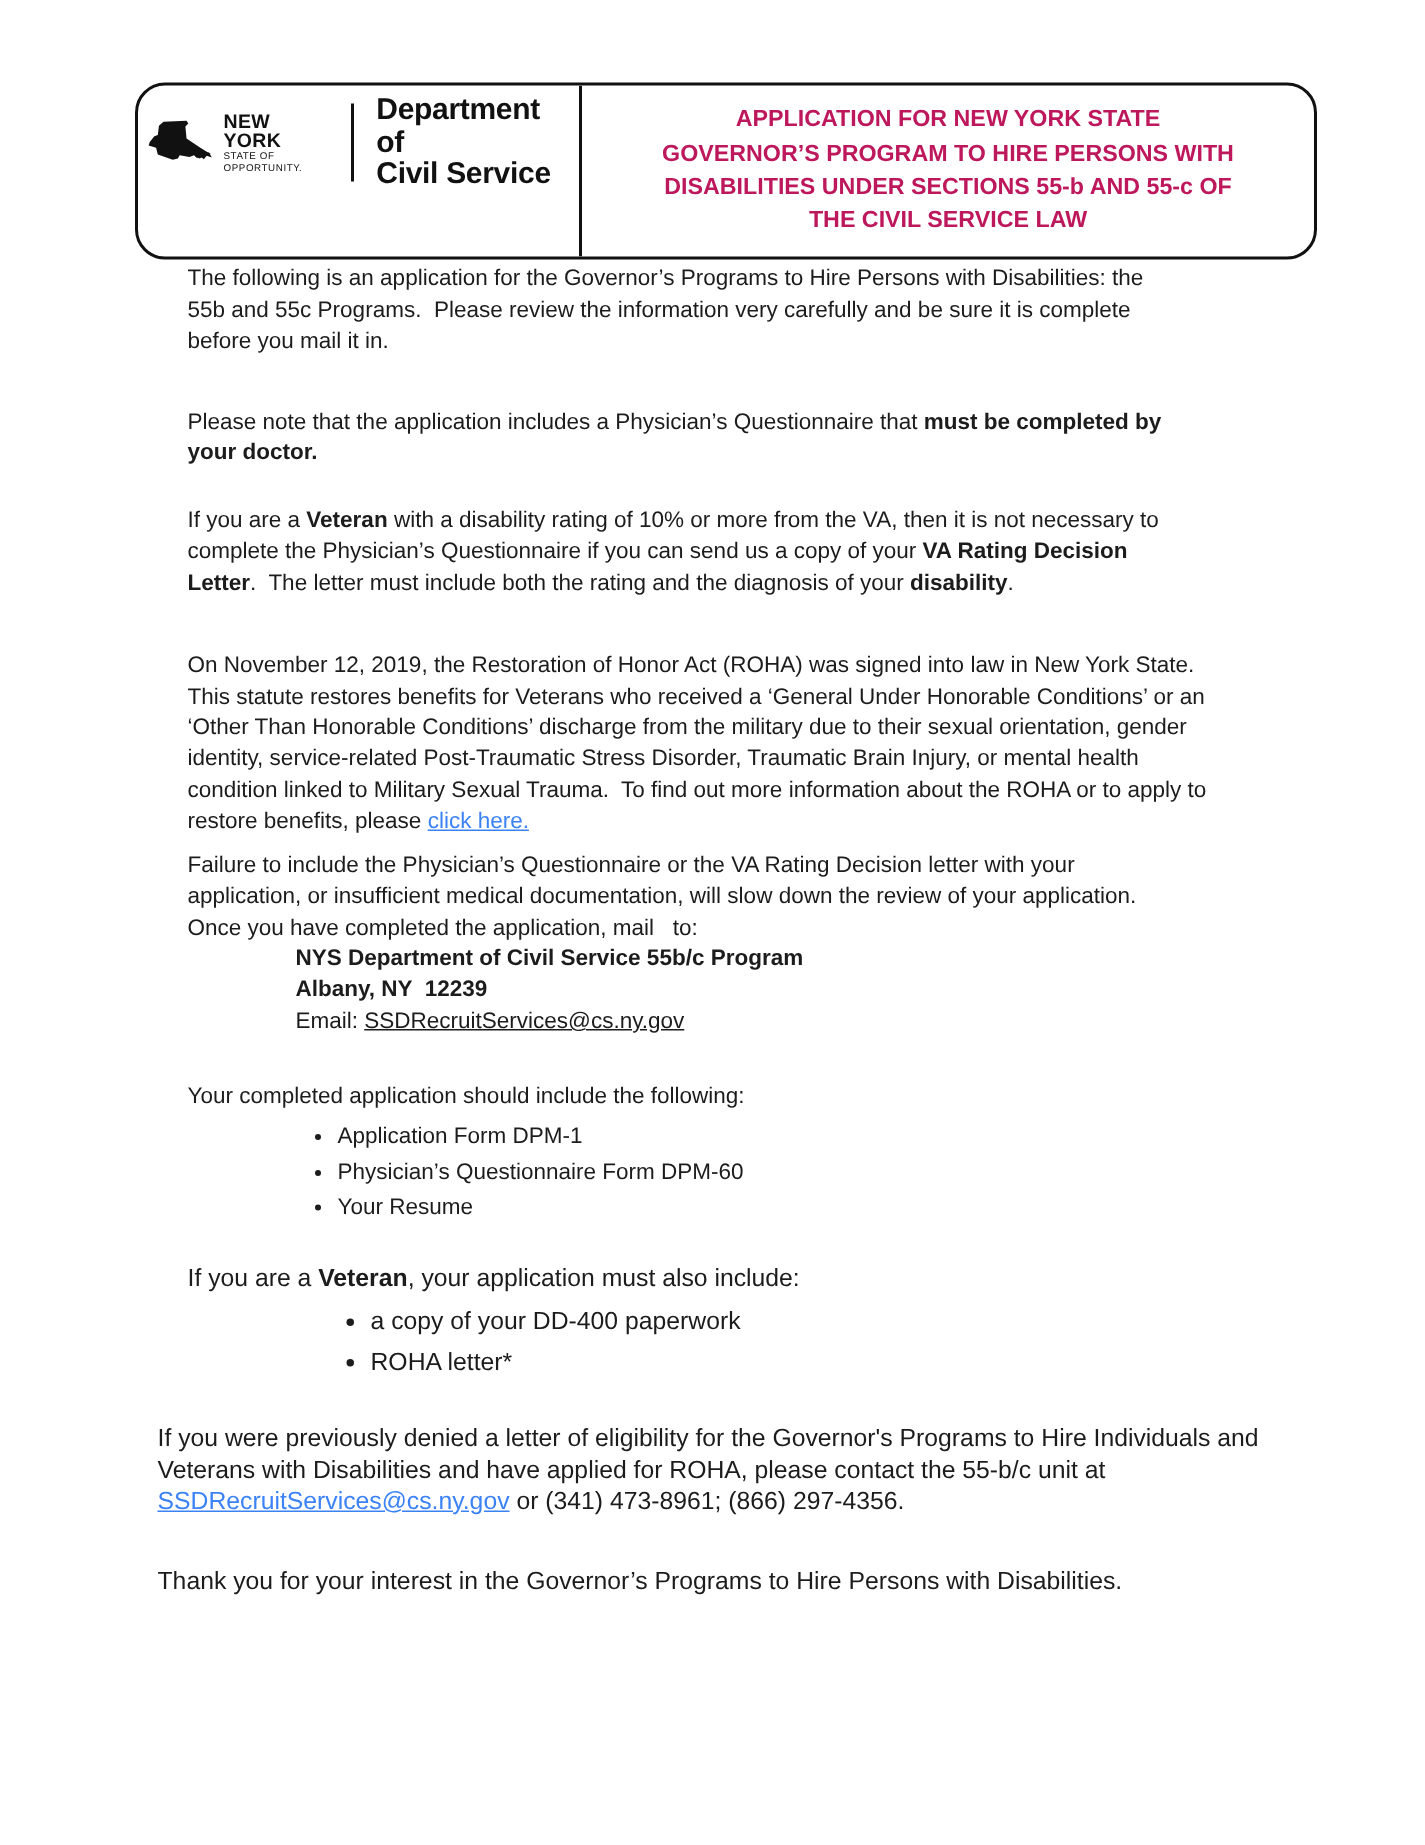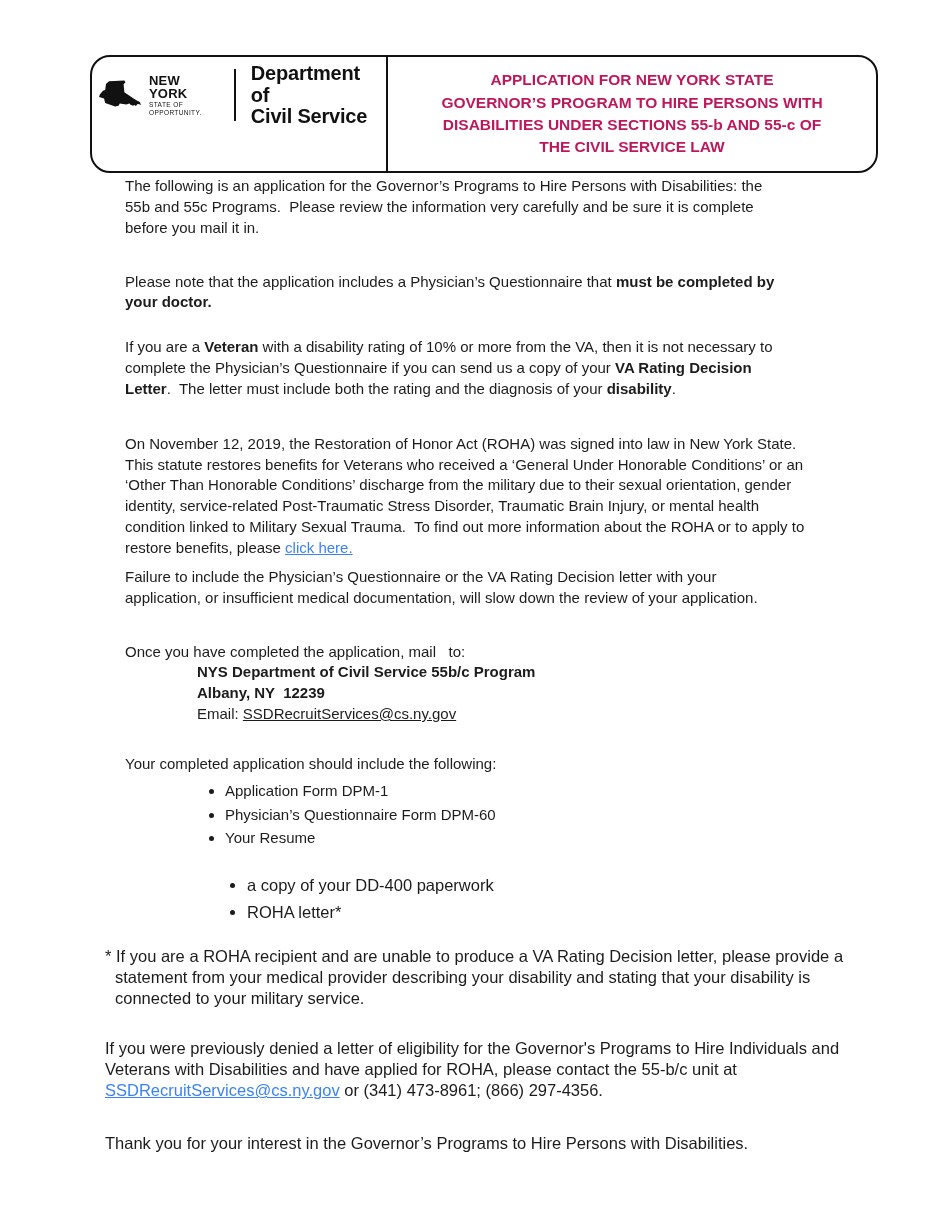--- a/index.html
+++ b/index.html
@@ -32,21 +32,21 @@
   
   .doc{position:absolute;left:125px;top:176px;width:662px;font-size:15px;line-height:1.39;}
   .doc p,.doc li,.doc div.addr-line{white-space:pre-wrap;}
   p{margin:0;}
   b{font-weight:bold;}
   .p1{margin-top:0;}
   .p2{margin-top:33px;}
   .p3{margin-top:24px;}
   .p4{margin-top:34px;width:690px;}
   .p5{margin-top:8px;}
-  .mail-block{margin-top:33px;}
+  .mail-block{}
   .address{margin-left:72px;font-size:15px;}
   .addr-line{line-height:1.39;}
   .list-1{margin:6px 0 0 0;padding-left:100px;}
   .list-1 li{margin-top:3px;}
   .checklist-intro{margin-top:29px;}
   .vet-block{margin-top:26px;font-size:16.5px;line-height:1.32;}
   .vet-block ul{margin:7px 0 0 0;padding-left:122px;}
   .vet-block li{margin-top:5px;}
   .bottom{margin-left:-20px;width:756px;font-size:16.5px;line-height:1.28;}
   .note{margin-top:22px;padding-left:10px;text-indent:-10px;}
@@ -110,28 +110,28 @@
     </div>
 
     <p class="checklist-intro">Your completed application should include the following:</p>
     <ul class="list-1">
       <li>Application Form DPM-1</li>
       <li>Physician’s Questionnaire Form DPM-60</li>
       <li>Your Resume</li>
     </ul>
 
     <div class="vet-block">
+      <p><span>If you are a </span><b>Veteran</b><span>, your application must also include:</span></p>
       <ul>
         <li>a copy of your DD-400 paperwork</li>
         <li>ROHA letter*</li>
       </ul>
     </div>
 
     <div class="bottom">
-      <p class="note">* If you are a ROHA recipient and are unable to produce a VA Rating Decision letter, please provide a statement from your medical provider describing your disability and stating that your disability is connected to your military service.</p>
 
       <p class="contact"><span>If you were previously denied a letter of eligibility for the Governor's Programs to Hire Individuals and Veterans with Disabilities and have applied for ROHA, please contact the 55-b/c unit at </span><a class="link" href="#">SSDRecruitServices@cs.ny.gov</a><span> or (341) 473-8961; (866) 297-4356.</span></p>
 
       <p class="thanks">Thank you for your interest in the Governor’s Programs to Hire Persons with Disabilities.</p>
     </div>
 
   </div>
 
 </div>
 

